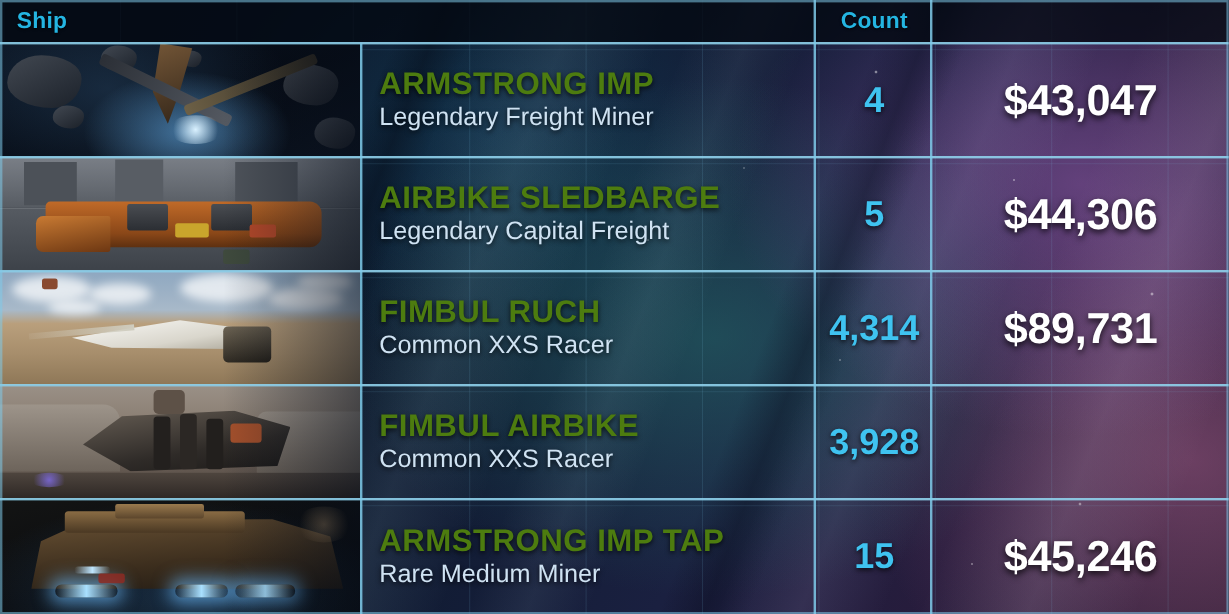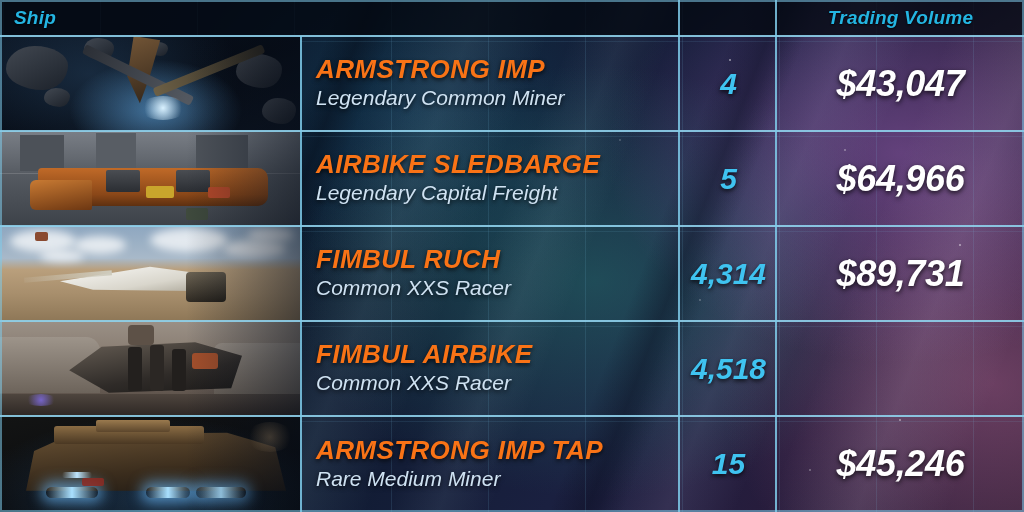--- a/index.html
+++ b/index.html
@@ -1,19 +1,19 @@
 <!DOCTYPE html>
 <html><head>
 <meta charset="utf-8">
 <style>
   * { margin:0; padding:0; box-sizing:border-box; }
   html,body { width:1024px; height:512px; overflow:hidden; background:#05080f; }
   body { font-family:"Liberation Sans", sans-serif; }
 
-  .board { position:relative; width:1024px; height:512px; overflow:hidden;font-style:italic; }
+  .board { position:relative; width:1024px; height:512px; overflow:hidden; }
 
   
   .bg { position:absolute; inset:0; background:
         radial-gradient(ellipse 420px 300px at 88% 30%, rgba(150,95,175,.55), rgba(150,95,175,0) 70%),
         radial-gradient(ellipse 380px 330px at 97% 75%, rgba(185,105,150,.45), rgba(185,105,150,0) 72%),
         radial-gradient(ellipse 430px 300px at 58% 55%, rgba(40,120,115,.50), rgba(40,120,115,0) 72%),
         radial-gradient(ellipse 330px 260px at 40% 22%, rgba(25,80,110,.45), rgba(25,80,110,0) 72%),
         linear-gradient(115deg,#0a1424 0%,#0d1a2e 38%,#1a2040 62%,#271c3c 80%,#2d1d34 100%); }
   .streak { position:absolute; top:-160px; height:880px; transform:rotate(21deg);
             transform-origin:50% 50%; pointer-events:none; }
@@ -96,21 +96,21 @@
   .glow { position:absolute; bottom:14px; height:11px; border-radius:6px;
           background:linear-gradient(90deg,rgba(120,200,255,0),#a9e0ff,rgba(120,200,255,0));
           box-shadow:0 0 14px 5px rgba(110,190,255,.65); }
 
   .thumb .shade { position:absolute; inset:0;
                   background:linear-gradient(90deg,rgba(0,0,0,0) 62%,rgba(7,14,26,.55) 100%); }
 
   
   .namecell { position:absolute; left:300px; top:0; width:380px; height:100%;
               display:flex; flex-direction:column; justify-content:center; padding-left:16px; }
-  .sname { color:#f97316; font-weight:bold; font-size:26px; letter-spacing:.4px;
+  .sname { color:#4d7c0f; font-weight:bold; font-size:26px; letter-spacing:.4px;
            line-height:1.08; text-shadow:0 2px 4px rgba(0,0,0,.75); }
   .ssub  { color:#cfe2f2; font-size:21px; line-height:1.25; margin-top:2px;
            text-shadow:0 2px 4px rgba(0,0,0,.75); }
   .countcell { position:absolute; left:680px; top:0; width:97px; height:100%;
                display:flex; align-items:center; justify-content:center;
                color:#3fc3f0; font-weight:bold; font-size:30px;
                text-shadow:0 2px 4px rgba(0,0,0,.75); }
   .volcell { position:absolute; left:777px; top:0; width:247px; height:100%;
              display:flex; align-items:center; justify-content:center;
              color:#ffffff; font-weight:bold; font-size:36px; letter-spacing:-.3px;
@@ -135,21 +135,21 @@
   <div class="streak s6"></div>
   <div class="streak s1"></div>
   <div class="streak s2"></div>
   <div class="streak s3"></div>
   <div class="streak s4"></div>
   <div class="grid"></div>
   <div class="stars"></div>
 
   <div class="hdr">
     <div class="cell hdr-ship">Ship</div>
-    <div class="cell hdr-vol">Trading Volume</div>
+    <div class="cell hdr-count">Count</div>
   </div>
 
   <div class="rows">
 
     <div class="row">
       <div class="thumb">
         <div class="scene sc1">
           <div class="rock" style="left:6px;  top:10px; width:62px; height:44px;"></div>
           <div class="rock" style="left:84px; top:2px;  width:30px; height:22px;"></div>
           <div class="rock" style="left:44px; top:52px; width:26px; height:19px;"></div>
@@ -163,21 +163,21 @@
                       background:linear-gradient(90deg,#2b2f36,#555a62);transform:rotate(26deg);border-radius:3px;"></div>
           <div style="position:absolute;left:150px;top:30px;width:118px;height:9px;
                       background:linear-gradient(90deg,#6d6046,#2c2820);transform:rotate(-22deg);border-radius:3px;"></div>
           <div style="position:absolute;left:140px;top:60px;width:46px;height:24px;border-radius:50%;
                       background:radial-gradient(circle,#d9f1ff,rgba(120,200,255,0) 72%);"></div>
         </div>
         <div class="shade"></div>
       </div>
       <div class="namecell">
         <div class="sname">ARMSTRONG IMP</div>
-        <div class="ssub">Legendary Common Miner</div>
+        <div class="ssub">Legendary Freight Miner</div>
       </div>
       <div class="countcell">4</div>
       <div class="volcell">$43,047</div>
     </div>
 
     <div class="row">
       <div class="thumb">
         <div class="scene sc2">
           <div style="position:absolute;left:0;top:0;width:300px;height:44%;
                       background:linear-gradient(180deg,#7b8088,#595e65);opacity:.9;"></div>
@@ -194,21 +194,21 @@
           <div style="position:absolute;left:208px;bottom:28px;width:22px;height:11px;background:#b84a2a;border-radius:2px;"></div>
           <div style="position:absolute;left:186px;bottom:6px;width:22px;height:12px;background:#3f4a3d;border-radius:2px;"></div>
         </div>
         <div class="shade"></div>
       </div>
       <div class="namecell">
         <div class="sname">AIRBIKE SLEDBARGE</div>
         <div class="ssub">Legendary Capital Freight</div>
       </div>
       <div class="countcell">5</div>
-      <div class="volcell">$64,966</div>
+      <div class="volcell">$44,306</div>
     </div>
 
     <div class="row">
       <div class="thumb">
         <div class="scene sc3">
           <div class="cloud" style="left:10px; top:4px;  width:66px; height:22px;"></div>
           <div class="cloud" style="left:74px; top:10px; width:52px; height:18px;"></div>
           <div class="cloud" style="left:150px;top:2px;  width:78px; height:24px;"></div>
           <div class="cloud" style="left:224px;top:14px; width:62px; height:18px;"></div>
           <div class="cloud" style="left:40px; top:24px; width:44px; height:12px;"></div>
@@ -245,21 +245,21 @@
           <div style="position:absolute;left:128px;top:4px;width:26px;height:20px;background:#5d5147;border-radius:4px;"></div>
           <div style="position:absolute;left:24px;bottom:10px;width:34px;height:12px;border-radius:50%;
                       background:radial-gradient(circle,rgba(130,110,235,.8),rgba(130,110,235,0) 72%);"></div>
         </div>
         <div class="shade"></div>
       </div>
       <div class="namecell">
         <div class="sname">FIMBUL AIRBIKE</div>
         <div class="ssub">Common XXS Racer</div>
       </div>
-      <div class="countcell">4,518</div>
+      <div class="countcell">3,928</div>
     </div>
 
     <div class="row">
       <div class="thumb">
         <div class="scene sc5">
           <div class="hull"></div>
           <div style="position:absolute;left:54px;top:10px;width:150px;height:18px;
                       background:linear-gradient(180deg,#8a6c44,#4a3823);border-radius:3px;"></div>
           <div style="position:absolute;left:96px;top:4px;width:74px;height:12px;
                       background:linear-gradient(180deg,#9a7a4e,#5c462c);border-radius:2px;"></div>

